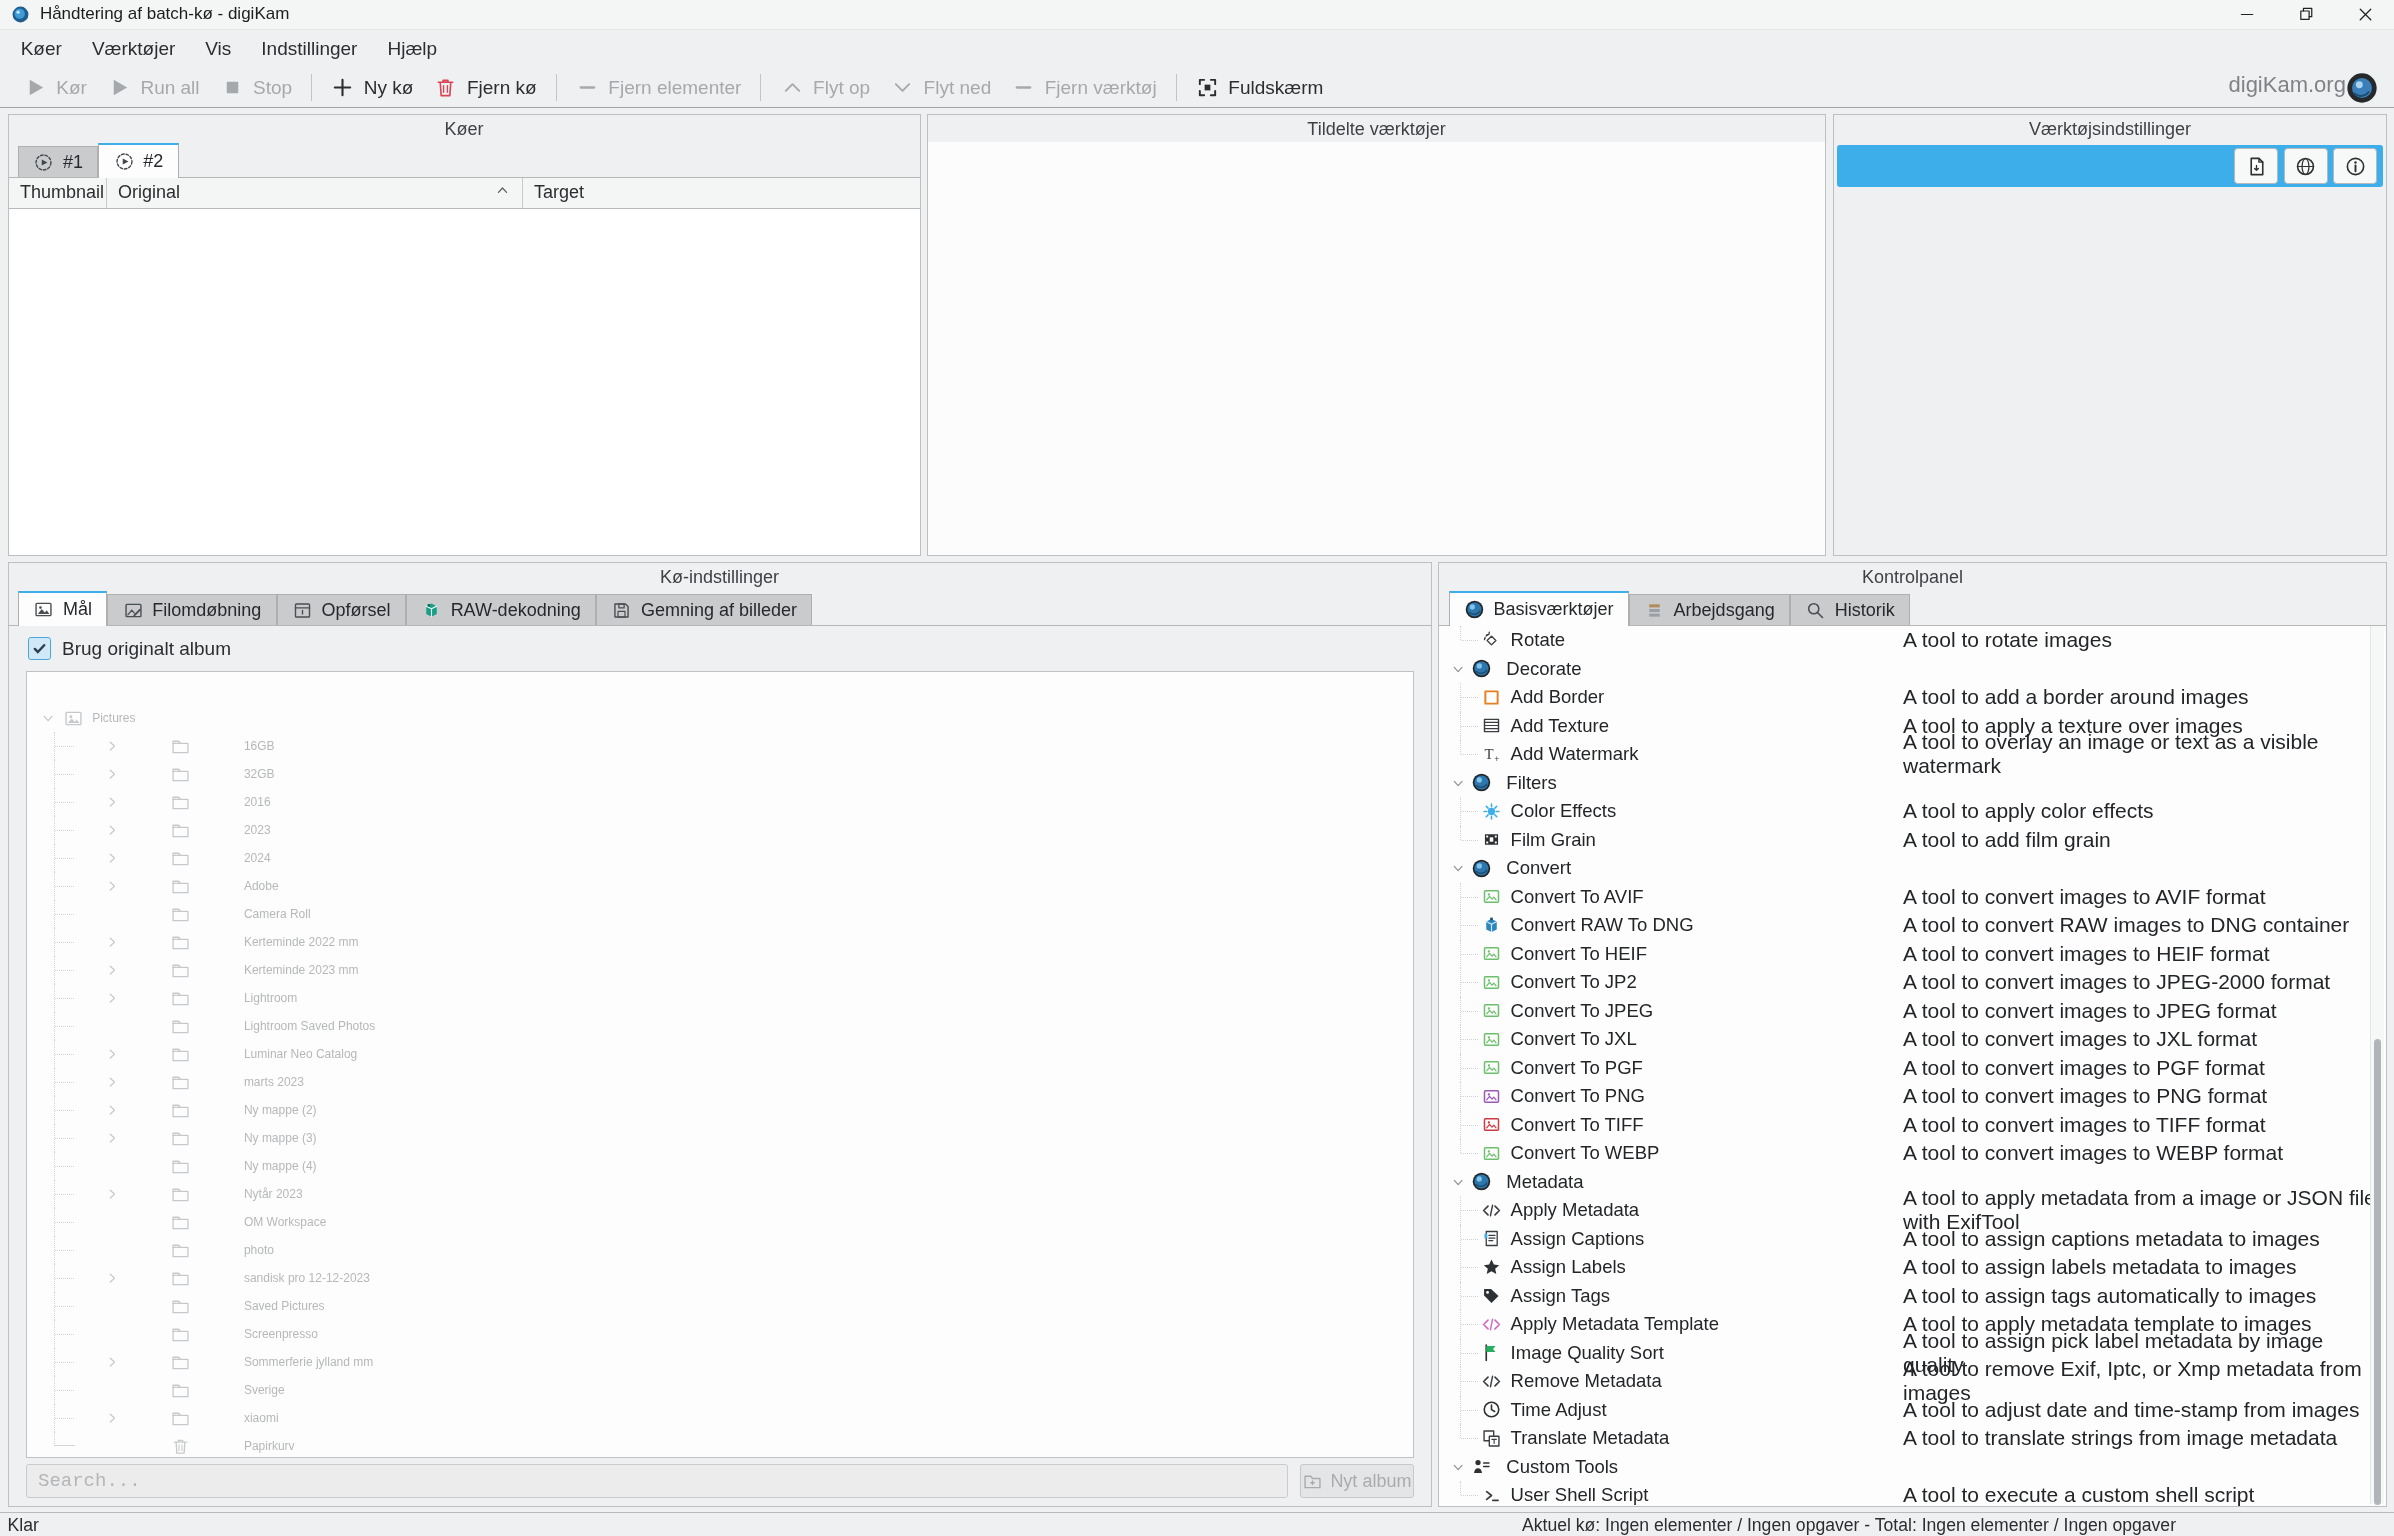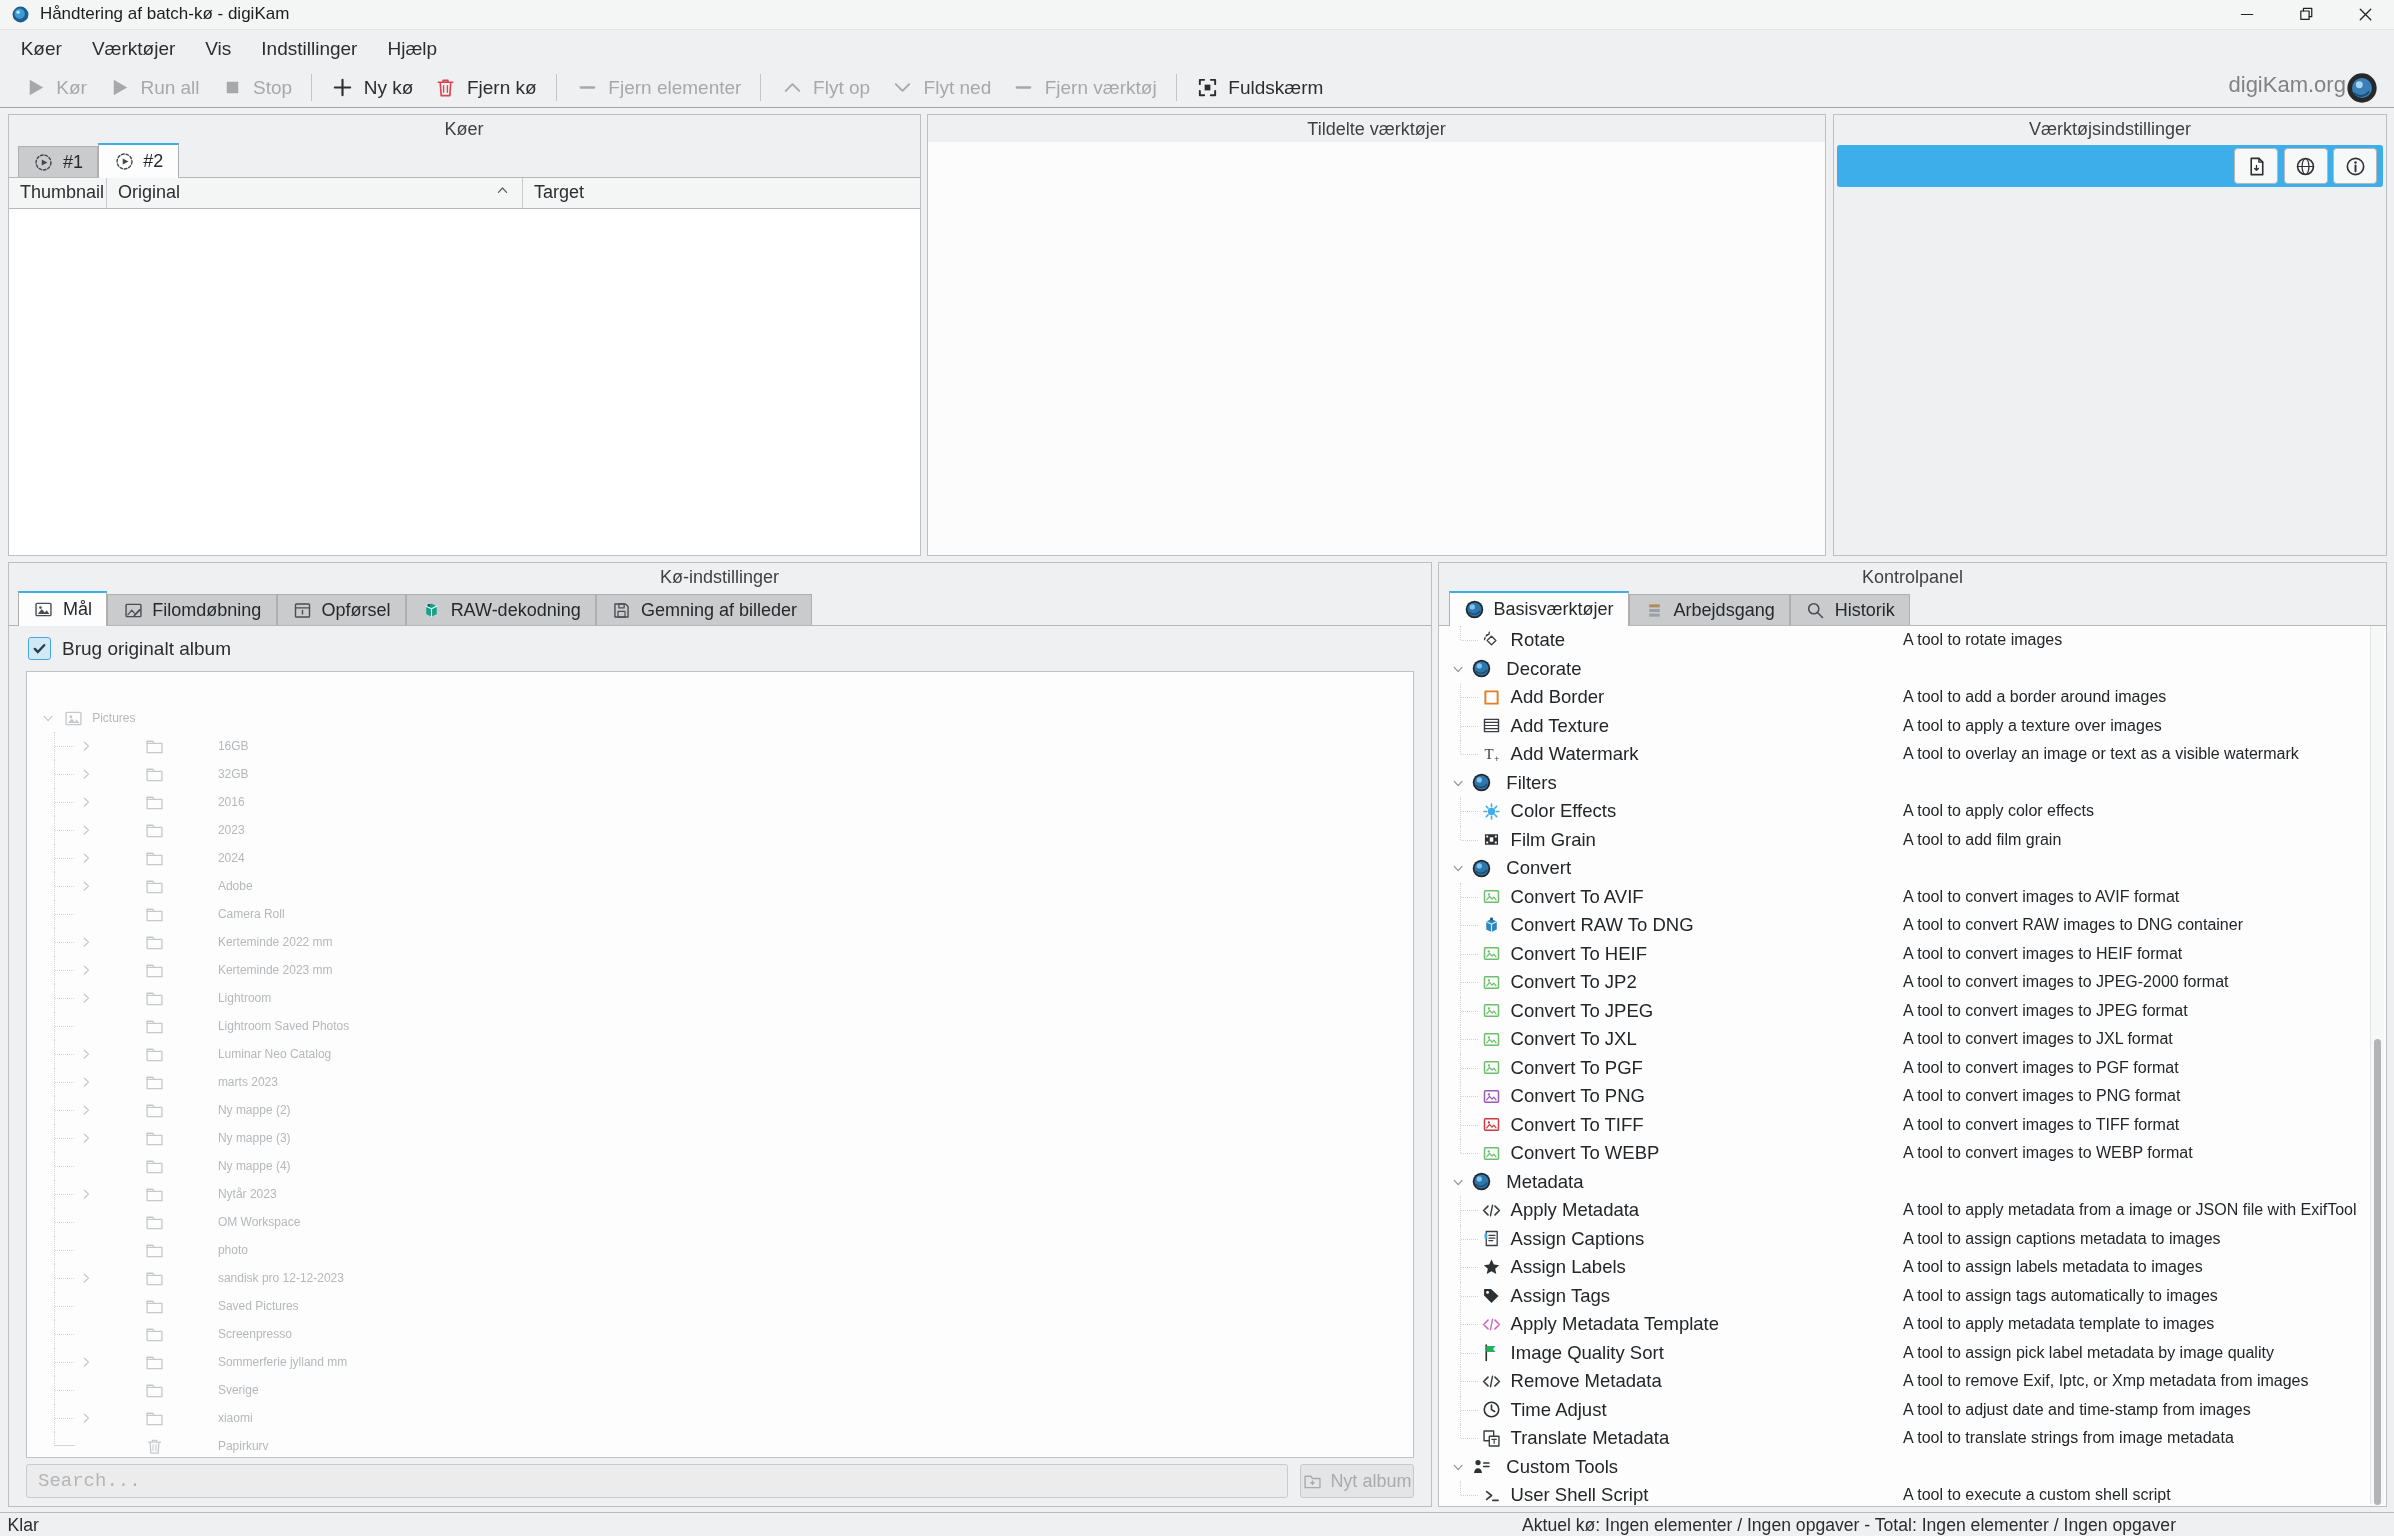--- a/index.html
+++ b/index.html
@@ -65,34 +65,34 @@
   #album-tree{position:absolute;left:0;right:0;top:32px;bottom:0;overflow:hidden;}
   .arow{position:relative;display:flex;align-items:center;height:28px;font-size:12px;color:#b5b8ba;}
   .arow .lbl{margin-left:8.6px;}
   .arow .exp{width:17px;height:17px;display:flex;align-items:center;justify-content:center;color:#c3c6c8;}
   .arow .guide{position:absolute;left:27px;top:0;height:100%;width:21px;border-left:1px dotted #d2d4d6;box-sizing:border-box;}
   .arow .guide::after{content:"";position:absolute;left:0;top:50%;width:19px;border-top:1px dotted #d2d4d6;}
   .arow.lastrow .guide{height:50%;border-bottom:1px dotted #d2d4d6;}
   .arow.lastrow .guide::after{top:100%;}
   .arow .icon-slot{margin-left:5.7px;color:#c6c9cb;}
   .arow.depth0{padding-left:13.3px;}
-  .arow.depth1{padding-left:51px;gap:44px;}
+  .arow.depth1{padding-left:77px;gap:44px;}
 
   #qs-search-row{position:absolute;left:17px;right:17px;bottom:7.6px;height:34px;display:flex;gap:11.4px;}
   #search-input{flex:1;background:#ececed;border:1px solid #c9cbcd;border-radius:2.9px;font-size:19px;
     color:#4a4d50;padding:0 11.4px;font-family:Liberation Mono, monospace;}
   #search-input::placeholder{color:#b3b6b8;}
   #new-album-btn{width:112px;background:#e4e5e6;border:1px solid #c6c8ca;border-radius:2.9px;color:#a9acae;
     font-size:18px;display:flex;align-items:center;justify-content:center;gap:7.6px;}
 
   
   #cp-list{position:absolute;left:0;right:0;top:63px;bottom:0;background:#fdfdfd;overflow:hidden;}
   .trow{position:relative;display:flex;align-items:center;height:28.5px;font-size:18.5px;color:#232629;}
   .trow .lbl{margin-left:8.6px;}
-  .trow .desc{position:absolute;left:464px;font-size:16px;color:#232629;}
+  .trow .desc{position:absolute;left:464px;font-size:21px;color:#232629;}
   .trow .exp{width:15px;height:15px;display:flex;align-items:center;justify-content:center;color:#8d9093;}
   .trow.cat{padding-left:11.4px;gap:5.7px;}
   .trow.tool{padding-left:42px;}
   .trow.tool .guide{position:absolute;left:21px;top:0;height:100%;width:19px;border-left:1px dotted #cfd1d3;box-sizing:border-box;}
   .trow.tool .guide::after{content:"";position:absolute;left:0;top:50%;width:17px;border-top:1px dotted #cfd1d3;}
   .trow.tool.lastrow .guide{height:50%;}
   .trow.tool.lastrow .guide::after{top:100%;}
   #cp-scrollbar{position:absolute;right:1.9px;top:63px;bottom:1.9px;width:13.3px;background:#f6f7f7;border-left:1px solid #e4e5e6;}
   #cp-thumb{position:absolute;left:2.9px;width:7.6px;background:#b2b5b7;border-radius:3.8px;}
 

